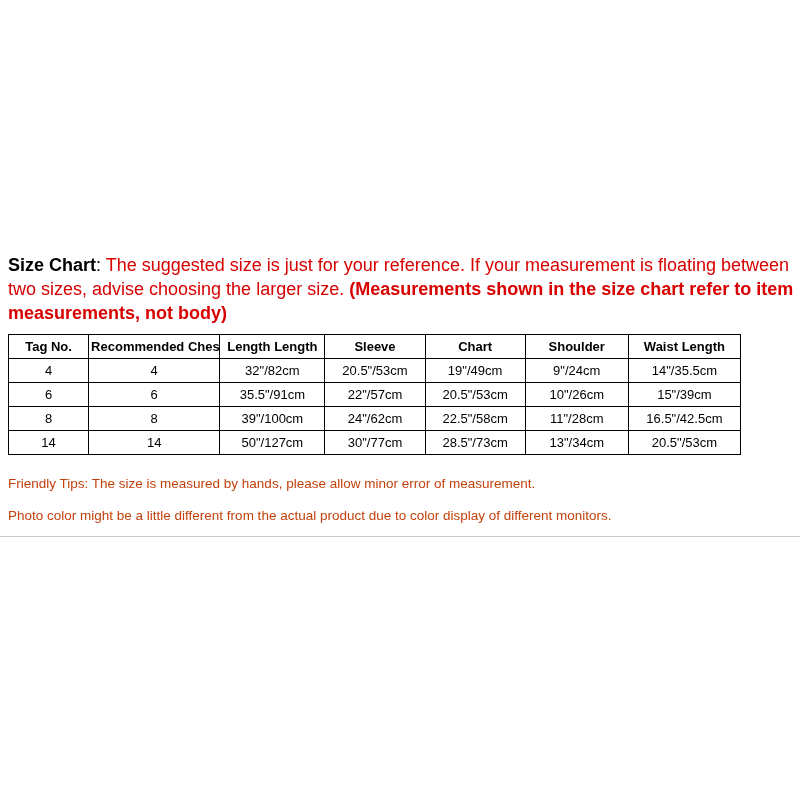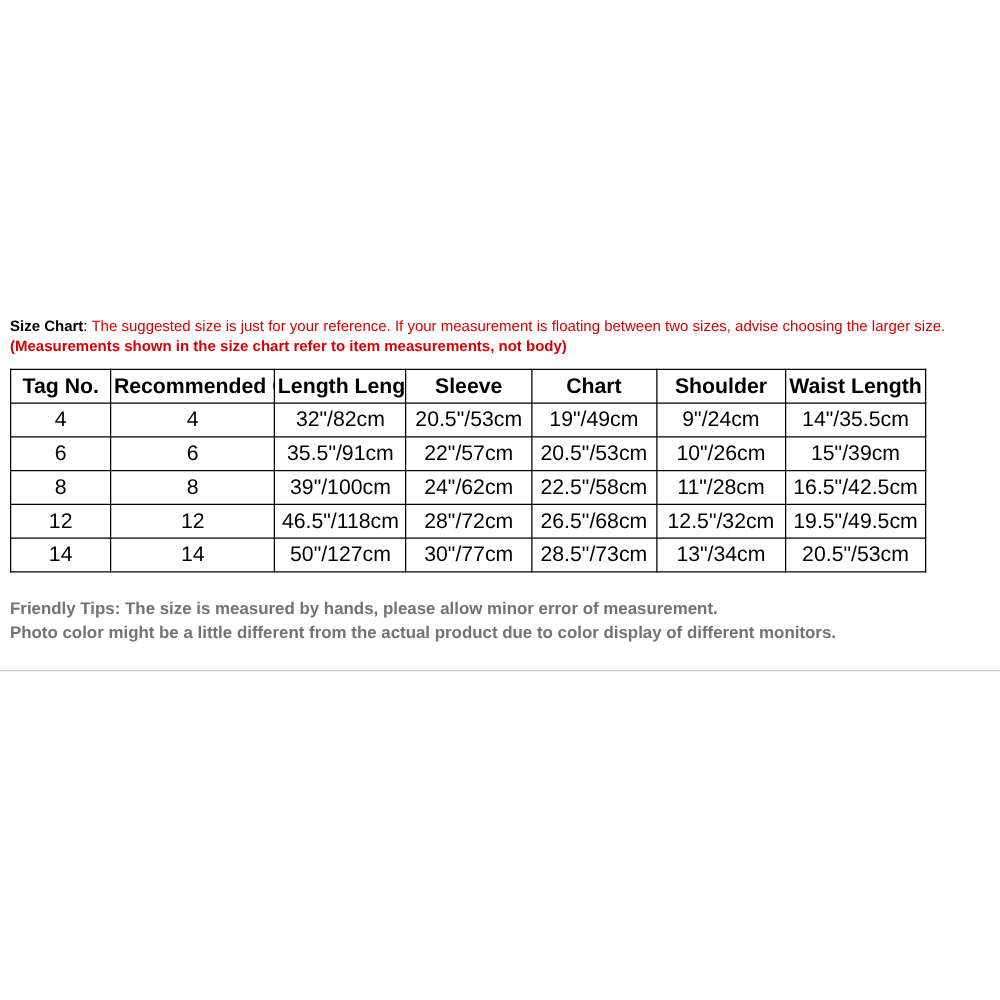--- a/index.html
+++ b/index.html
@@ -15,21 +15,21 @@
     position: relative;
     overflow: hidden;
   }
   .content {
     position: absolute;
     left: 8px;
     top: 254px;
     width: 786px;
   }
   .intro {
-    font-size: 12px;
+    font-size: 18px;
     line-height: 1.32;
     margin-bottom: 9px;
   }
   .intro .label {
     font-weight: bold;
     color: #000000;
   }
   .intro .sep {
     color: #000000;
   }
@@ -37,46 +37,46 @@
     color: #d80000;
   }
   .intro .redbold {
     color: #d80000;
     font-weight: bold;
   }
   table.size-table {
     border-collapse: collapse;
     table-layout: fixed;
     width: 733px;
-    font-size: 17px;
+    font-size: 13px;
     background: #ffffff;
   }
   table.size-table th,
   table.size-table td {
     border: 1px solid #000000;
     text-align: center;
     vertical-align: middle;
     padding: 3px 2px;
     height: 17px;
     overflow: hidden;
     white-space: nowrap;
   }
   table.size-table th {
     font-weight: bold;
   }
   .tips {
-    font-weight: bold;
+    font-weight: normal;
     font-size: 13.5px;
-    color: #737373;
+    color: #c2410c;
   }
   .tip-1 {
     margin-top: 21px;
   }
   .tip-2 {
-    margin-top: 4px;
+    margin-top: 17px;
   }
   .bottom-rule {
     position: absolute;
     left: 0;
     top: 536px;
     width: 800px;
     height: 0;
     border-top: 1px solid #c9c9c9;
   }
 </style>
@@ -132,29 +132,20 @@
       <tr>
         <td>8</td>
         <td>8</td>
         <td>39"/100cm</td>
         <td>24"/62cm</td>
         <td>22.5"/58cm</td>
         <td>11"/28cm</td>
         <td>16.5"/42.5cm</td>
       </tr>
       <tr>
-        <td>12</td>
-        <td>12</td>
-        <td>46.5"/118cm</td>
-        <td>28"/72cm</td>
-        <td>26.5"/68cm</td>
-        <td>12.5"/32cm</td>
-        <td>19.5"/49.5cm</td>
-      </tr>
-      <tr>
         <td>14</td>
         <td>14</td>
         <td>50"/127cm</td>
         <td>30"/77cm</td>
         <td>28.5"/73cm</td>
         <td>13"/34cm</td>
         <td>20.5"/53cm</td>
       </tr>
     </tbody>
   </table>

